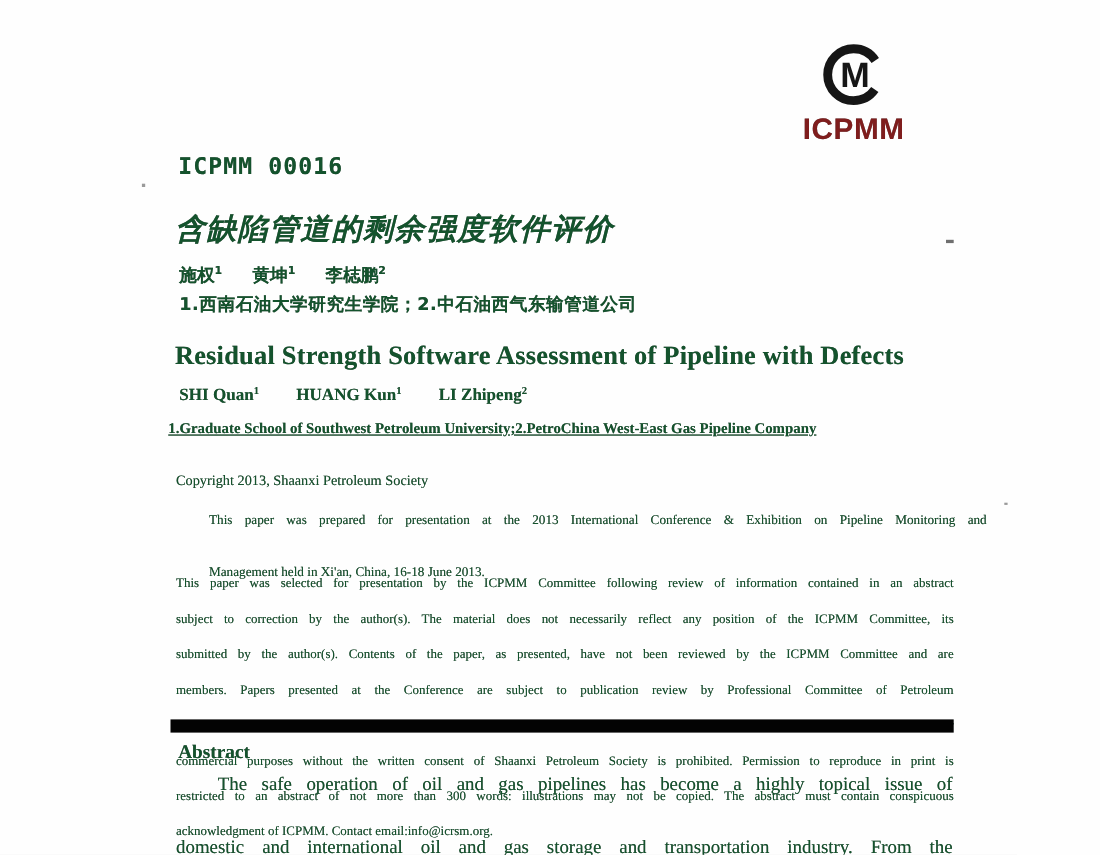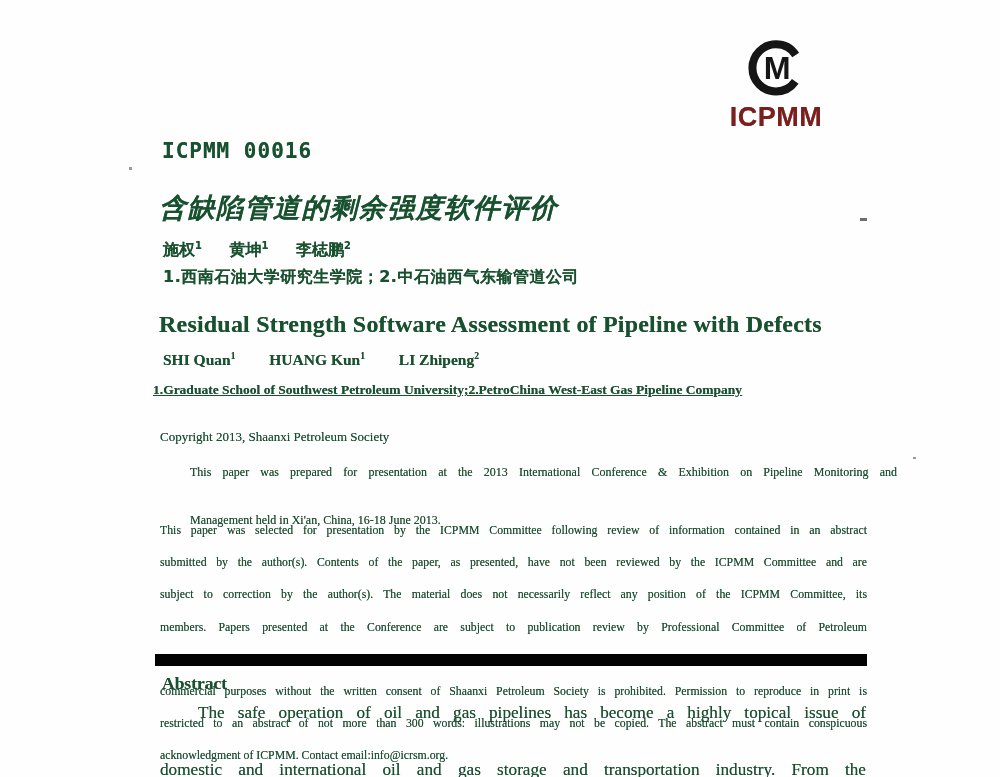--- a/index.html
+++ b/index.html
@@ -119,22 +119,22 @@
 
   <div class="abs copyright ink">Copyright 2013, Shaanxi Petroleum Society</div>
 
   <div class="abs presentation ink">
     <div class="jline">This paper was prepared for presentation at the 2013 International Conference &amp; Exhibition on Pipeline Monitoring and</div>
     <div>Management held in Xi'an, China, 16-18 June 2013.</div>
   </div>
 
   <div class="abs disclaimer ink">
     <div class="jline">This paper was selected for presentation by the ICPMM Committee following review of information contained in an abstract</div>
+    <div class="jline">subject to correction by the author(s). The material does not necessarily reflect any position of the ICPMM Committee, its</div>
     <div class="jline">submitted by the author(s). Contents of the paper, as presented, have not been reviewed by the ICPMM Committee and are</div>
-    <div class="jline">subject to correction by the author(s). The material does not necessarily reflect any position of the ICPMM Committee, its</div>
     <div class="jline">members. Papers presented at the Conference are subject to publication review by Professional Committee of Petroleum</div>
     <div class="jline">Engineering of Shaanxi Petroleum Society. Electronic reproduction, distribution, or storage of any part of this paper for</div>
     <div class="jline">commercial purposes without the written consent of Shaanxi Petroleum Society is prohibited. Permission to reproduce in print is</div>
     <div class="jline">restricted to an abstract of not more than 300 words: illustrations may not be copied. The abstract must contain conspicuous</div>
     <div>acknowledgment of ICPMM. Contact email:info@icrsm.org.</div>
   </div>
 
   <div class="abs black-bar"></div>
 
   <div class="abs abstract-heading ink">Abstract</div>

